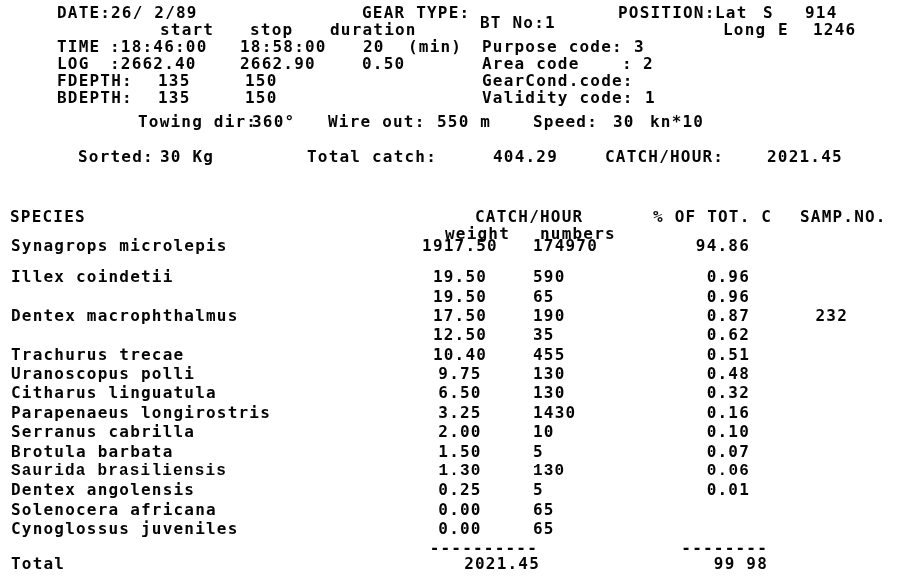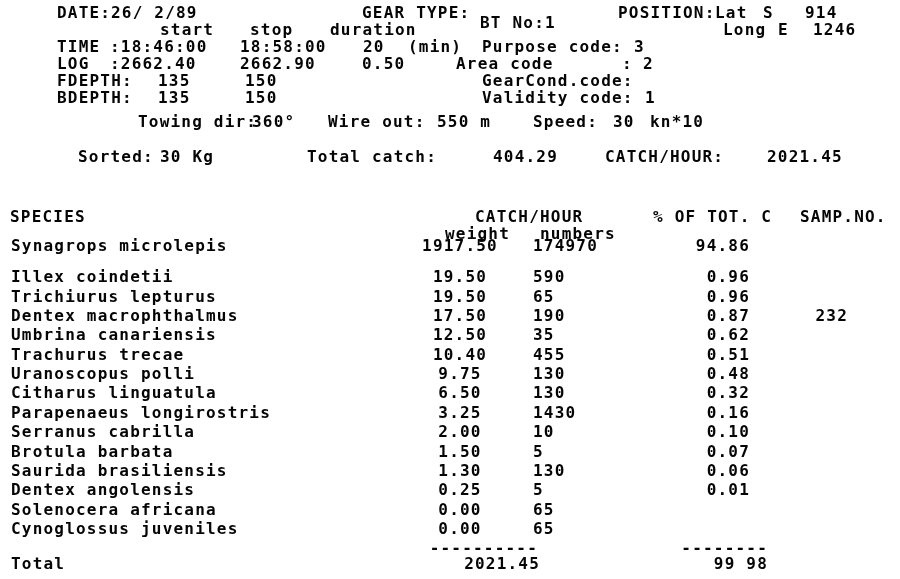--- a/index.html
+++ b/index.html
@@ -44,21 +44,21 @@
   <span class="t" style="left:240px;top:39px">18:58:00</span>
   <span class="t" style="left:363px;top:39px">20</span>
   <span class="t" style="left:408px;top:39px">(min)</span>
   <span class="t" style="left:482px;top:39px">Purpose code:</span>
   <span class="t" style="left:634px;top:39px">3</span>
 
   <span class="t" style="left:57px;top:56px">LOG</span>
   <span class="t" style="left:110px;top:56px">:2662.40</span>
   <span class="t" style="left:240px;top:56px">2662.90</span>
   <span class="t" style="left:362px;top:56px">0.50</span>
-  <span class="t" style="left:456px;top:56px">Area code</span>
+  <span class="t" style="left:482px;top:56px">Area code</span>
   <span class="t" style="left:622px;top:56px">:</span>
   <span class="t" style="left:643px;top:56px">2</span>
 
   <span class="t" style="left:57px;top:73px">FDEPTH:</span>
   <span class="t" style="left:158px;top:73px">135</span>
   <span class="t" style="left:245px;top:73px">150</span>
   <span class="t" style="left:482px;top:73px">GearCond.code:</span>
   <span class="t" style="left:640px;top:73px"></span>
 
   <span class="t" style="left:57px;top:90px">BDEPTH:</span>
@@ -98,35 +98,33 @@
         <span class="c-samp"></span>
       </div>
       <div class="row" style="top: 269.35px; text-decoration: underline;">
         <span class="c-name">Illex coindetii</span>
         <span class="c-weight">19.50</span>
         <span class="c-num">590</span>
         <span class="c-pct">0.96</span>
         <span class="c-samp"></span>
       </div>
       <div class="row" style="top: 288.7px;">
-        <span class="c-name">Trichiurus lepturus</span>
         <span class="c-weight">19.50</span>
         <span class="c-num">65</span>
         <span class="c-pct">0.96</span>
         <span class="c-samp"></span>
       </div>
       <div class="row" style="top: 308.05px;">
         <span class="c-name">Dentex macrophthalmus</span>
         <span class="c-weight">17.50</span>
         <span class="c-num">190</span>
         <span class="c-pct">0.87</span>
         <span class="c-samp">232</span>
       </div>
       <div class="row" style="top: 327.4px;">
-        <span class="c-name">Umbrina canariensis</span>
         <span class="c-weight">12.50</span>
         <span class="c-num">35</span>
         <span class="c-pct">0.62</span>
         <span class="c-samp"></span>
       </div>
       <div class="row" style="top: 346.75px;">
         <span class="c-name">Trachurus trecae</span>
         <span class="c-weight">10.40</span>
         <span class="c-num">455</span>
         <span class="c-pct">0.51</span>
@@ -160,21 +158,21 @@
         <span class="c-pct">0.10</span>
         <span class="c-samp"></span>
       </div>
       <div class="row" style="top: 443.5px;">
         <span class="c-name">Brotula barbata</span>
         <span class="c-weight">1.50</span>
         <span class="c-num">5</span>
         <span class="c-pct">0.07</span>
         <span class="c-samp"></span>
       </div>
-      <div class="row" style="top: 462.85px;">
+      <div class="row" style="top: 462.85px; font-family: Liberation Mono, monospace;">
         <span class="c-name">Saurida brasiliensis</span>
         <span class="c-weight">1.30</span>
         <span class="c-num">130</span>
         <span class="c-pct">0.06</span>
         <span class="c-samp"></span>
       </div>
       <div class="row" style="top: 482.2px;">
         <span class="c-name">Dentex angolensis</span>
         <span class="c-weight">0.25</span>
         <span class="c-num">5</span>

